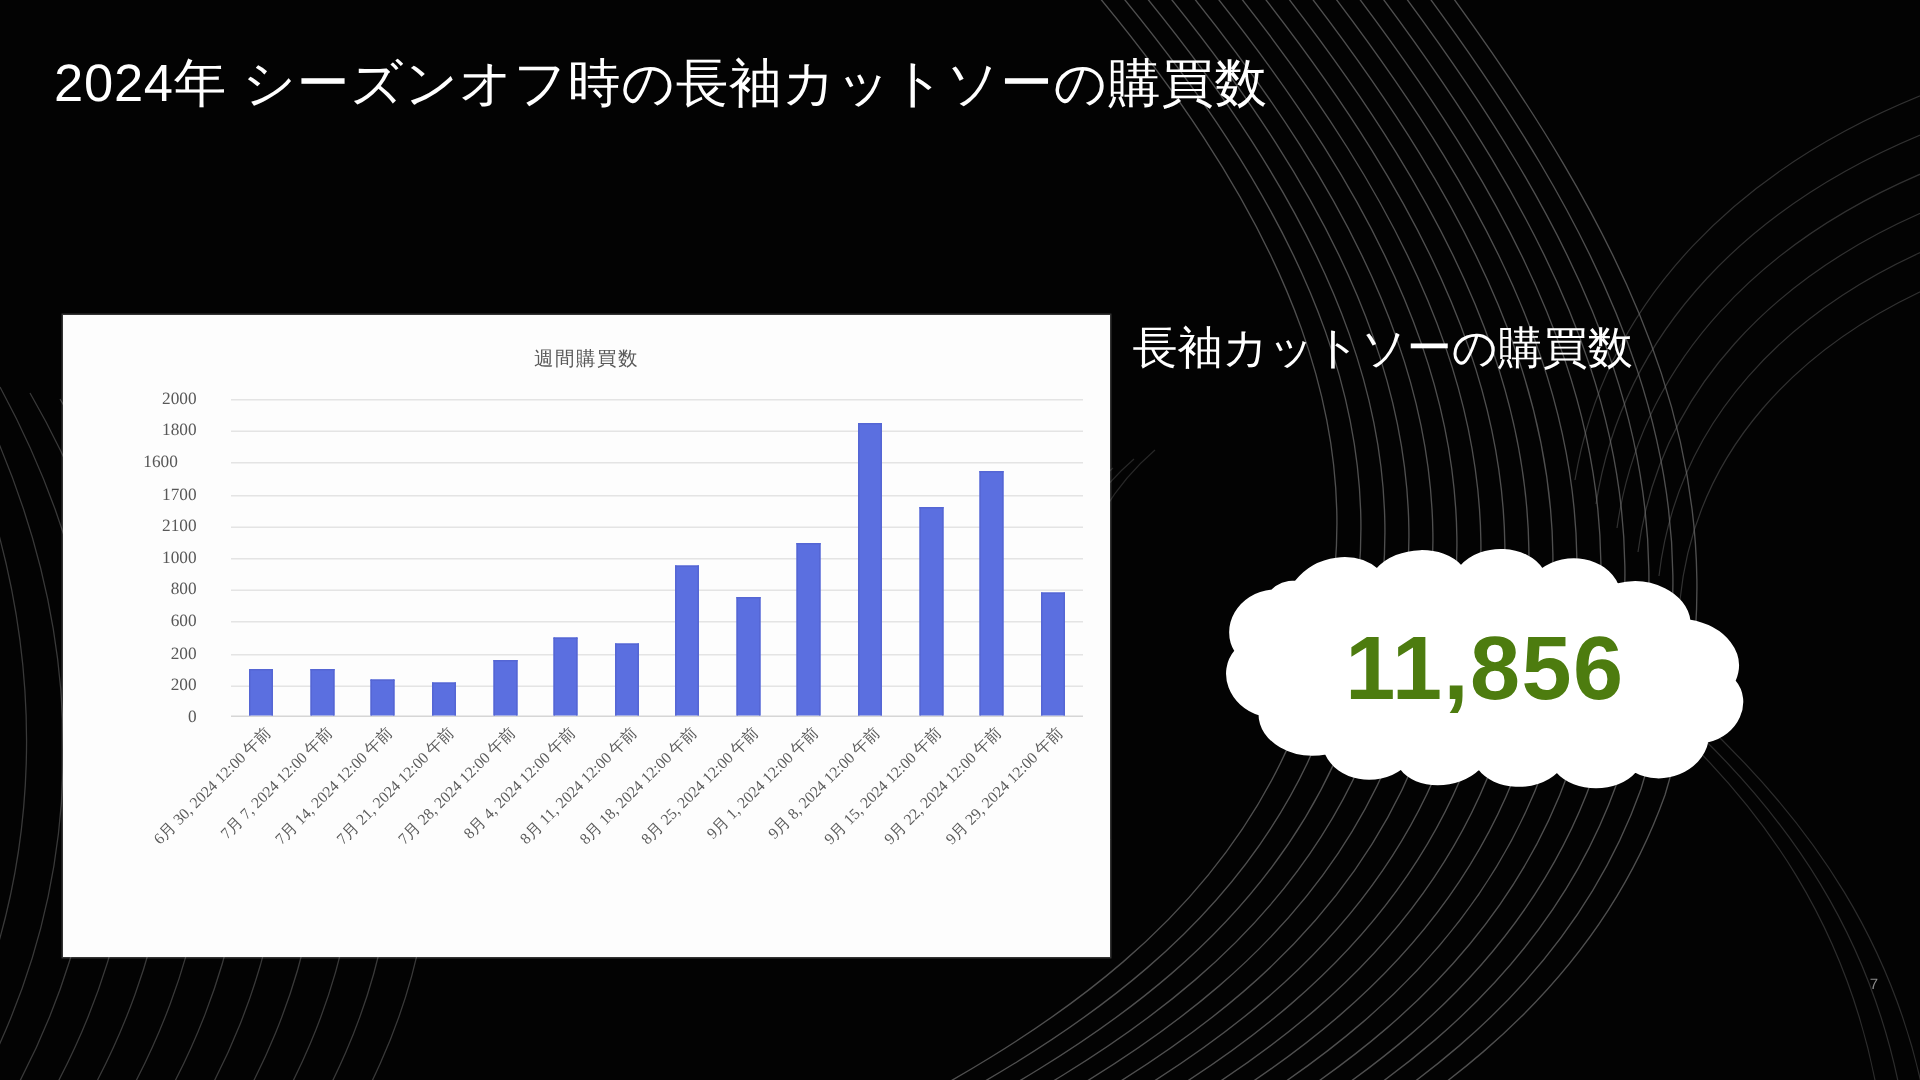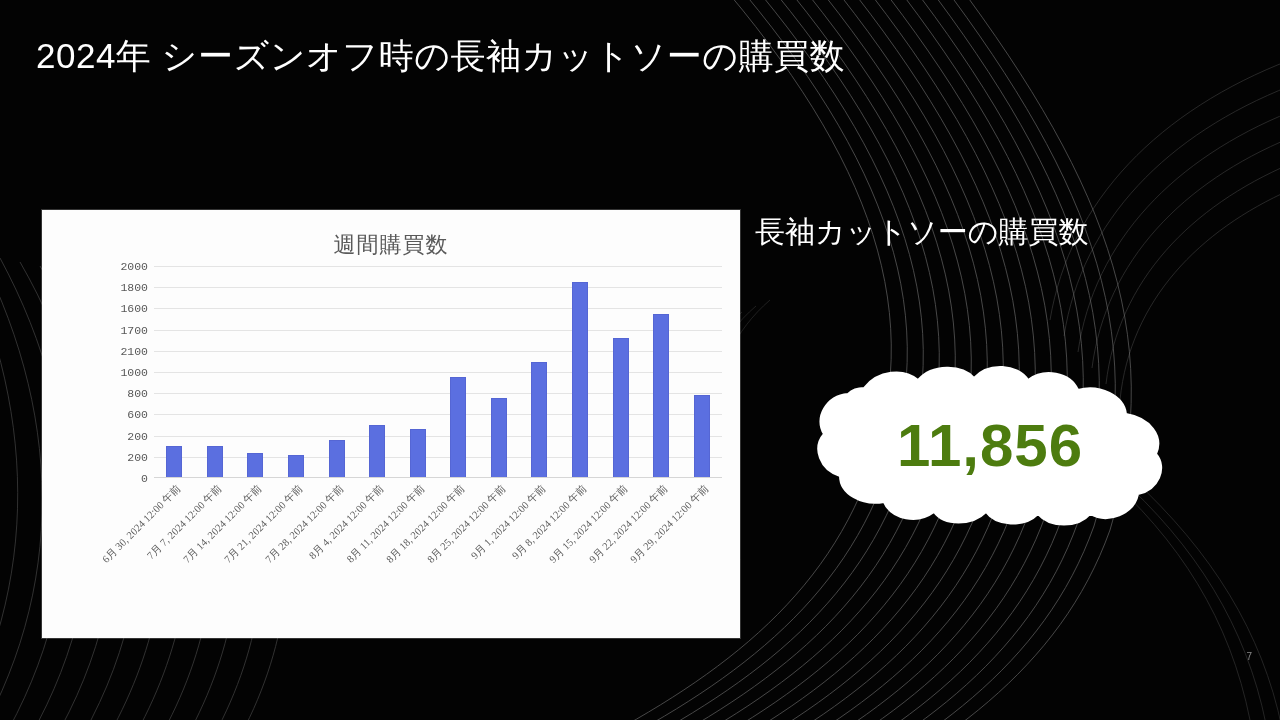--- a/index.html
+++ b/index.html
@@ -36,45 +36,45 @@
   .chart-card {
     position:absolute;
     left:42px; top:210px;
     width:698px; height:428px;
     background:#fdfdfd;
     z-index:4;
     box-shadow:0 0 0 1px rgba(200,200,200,.25);
   }
   .chart-title {
     text-align:center;
-    font-size:22px;
+    font-size:13px;
     color:#595959;
     margin-top:20px;
     letter-spacing:1px;
   }
   .plot-wrap {
     position:absolute;
     left:0; top:56px;
     width:698px; height:372px;
   }
   
   .axis-labels {
     position:absolute;
     left:58px; top:0;
     width:48px; height:212px;
   }
   .axis-tick {
     position:absolute;
-    right:0;
+    right:17px;
     font-size:11.5px;
     color:#585858;
     transform:translateY(-50%);
     text-align:right;
     width:48px;
-    font-family:Liberation Mono, monospace;
+    font-family:Liberation Serif, serif;
   }
   .plot-area {
     position:absolute;
     left:112px; top:0;
     width:568px; height:212px;
     border-bottom:1px solid #d6d6d6;
   }
   .gridline {
     position:absolute;
     left:0; width:100%;
@@ -230,21 +230,21 @@
 
   <div class="slide-title">2024年 シーズンオフ時の長袖カットソーの購買数</div>
 
   <div class="chart-card">
     <div class="chart-title">週間購買数</div>
 
     <div class="plot-wrap">
       <div class="axis-labels" id="yticks">
           <div class="axis-tick" style="top: 0px;">2000</div>
           <div class="axis-tick" style="top: 21.2px;">1800</div>
-          <div class="axis-tick" style="top: 42.4px;">1600</div>
+          <div class="axis-tick" style="top: 42.4px; text-align: center;">1600</div>
           <div class="axis-tick" style="top: 63.6px;">1700</div>
           <div class="axis-tick" style="top: 84.8px;">2100</div>
           <div class="axis-tick" style="top: 106px;">1000</div>
           <div class="axis-tick" style="top: 127.2px;">800</div>
           <div class="axis-tick" style="top: 148.4px;">600</div>
           <div class="axis-tick" style="top: 169.6px;">200</div>
           <div class="axis-tick" style="top: 190.8px;">200</div>
           <div class="axis-tick" style="top: 212px;">0</div>
         </div>
       <div class="plot-area">

